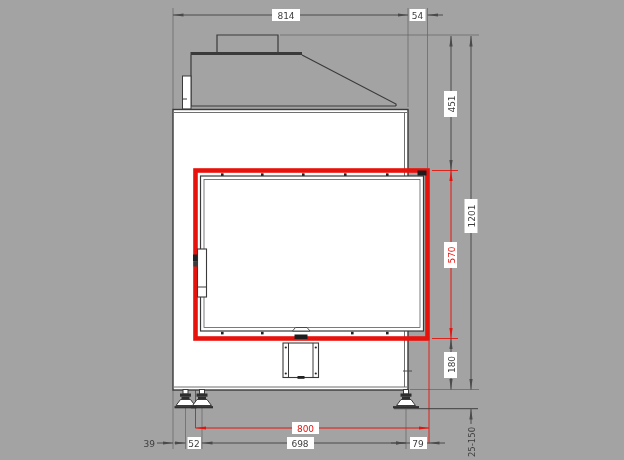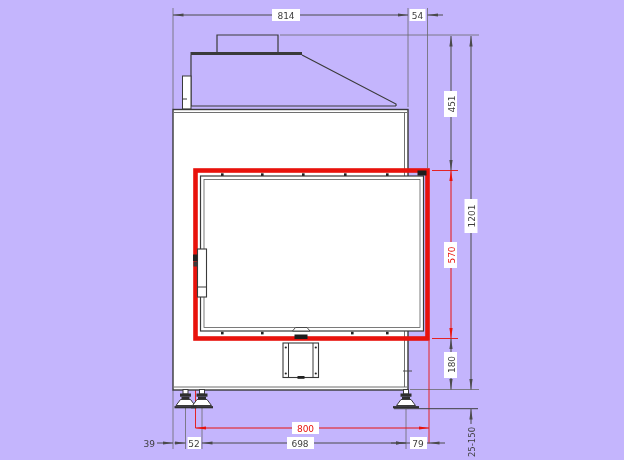--- a/index.html
+++ b/index.html
@@ -1,16 +1,16 @@
 <!DOCTYPE html>
 <html><head>
 <meta charset="utf-8">
 <style>
   html,body{margin:0;padding:0;background:#ffffff;}
-  .stage{position:relative;width:624px;height:460px;background:#c4b5fd;overflow:hidden;
+  .stage{position:relative;width:624px;height:460px;background:#a3a3a3;overflow:hidden;
          font-family:"DejaVu Sans",sans-serif;}
   svg{position:absolute;left:0;top:0;}
   text.dim{font-family:"DejaVu Sans",sans-serif;font-size:9px;fill:#3d3d3d;}
   text.dim.red{fill:#e8120c;}
   text.dim.small{font-size:8.5px;}
 </style>
 </head>
 <body>
 
 <div class="stage">

